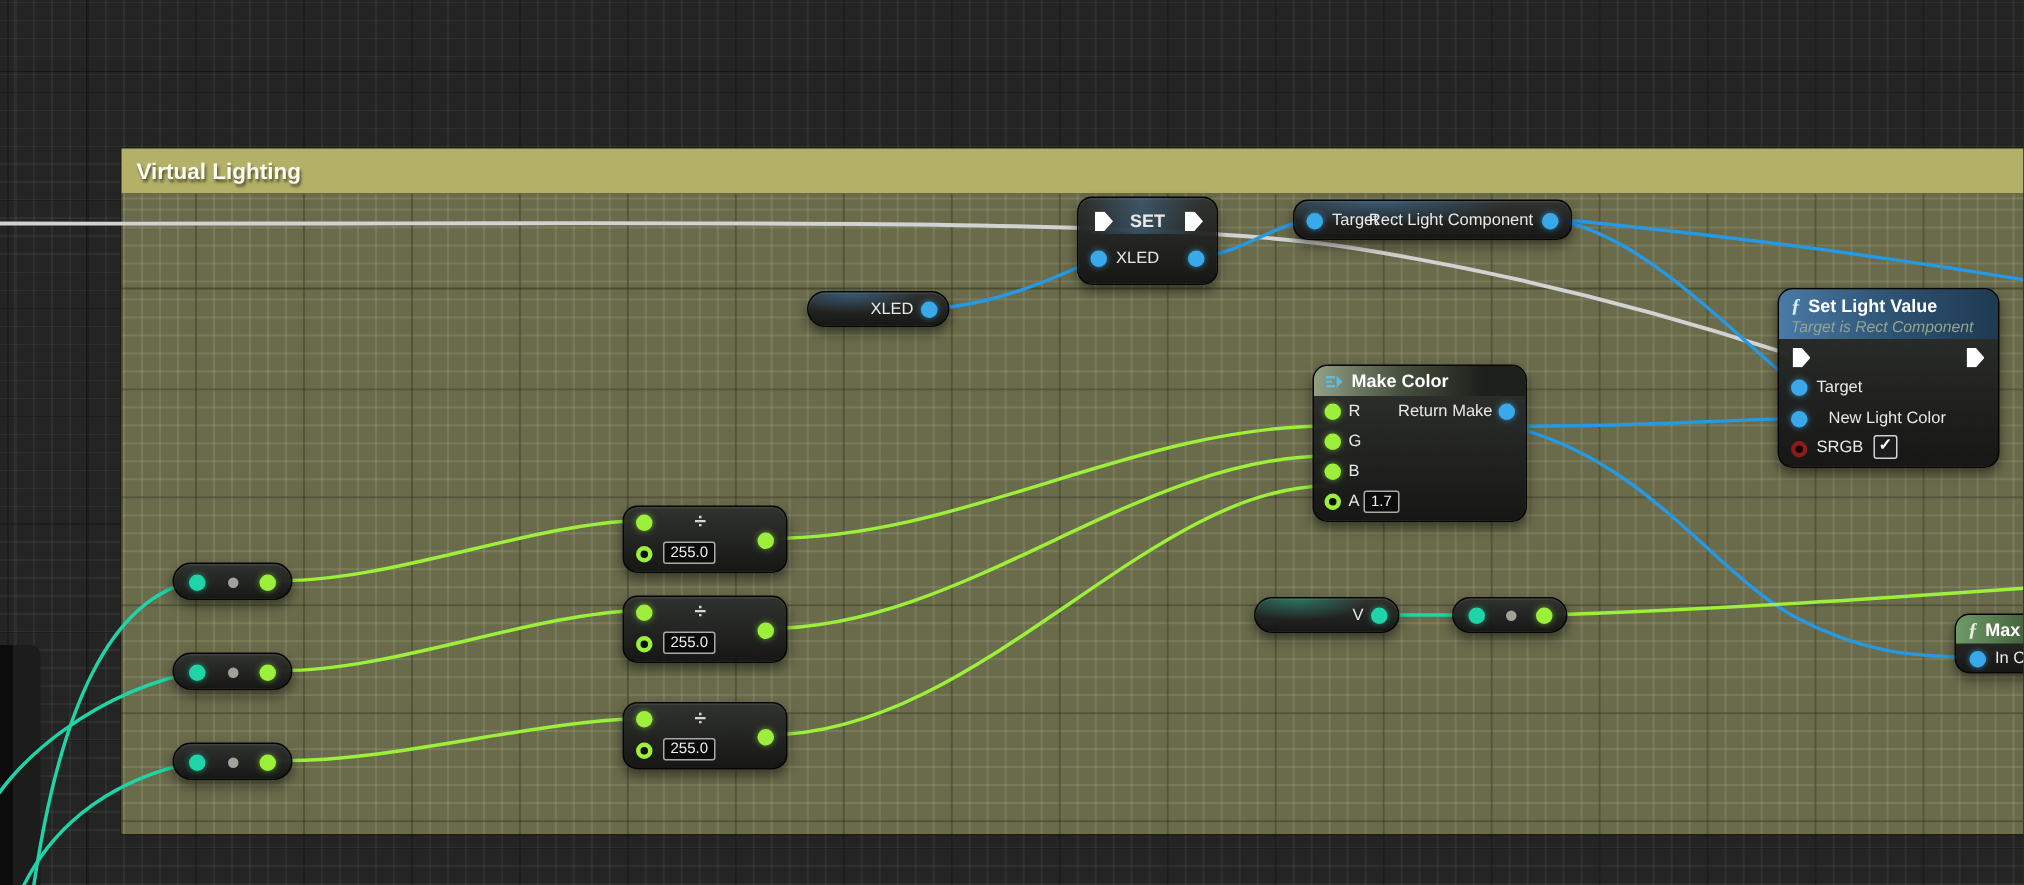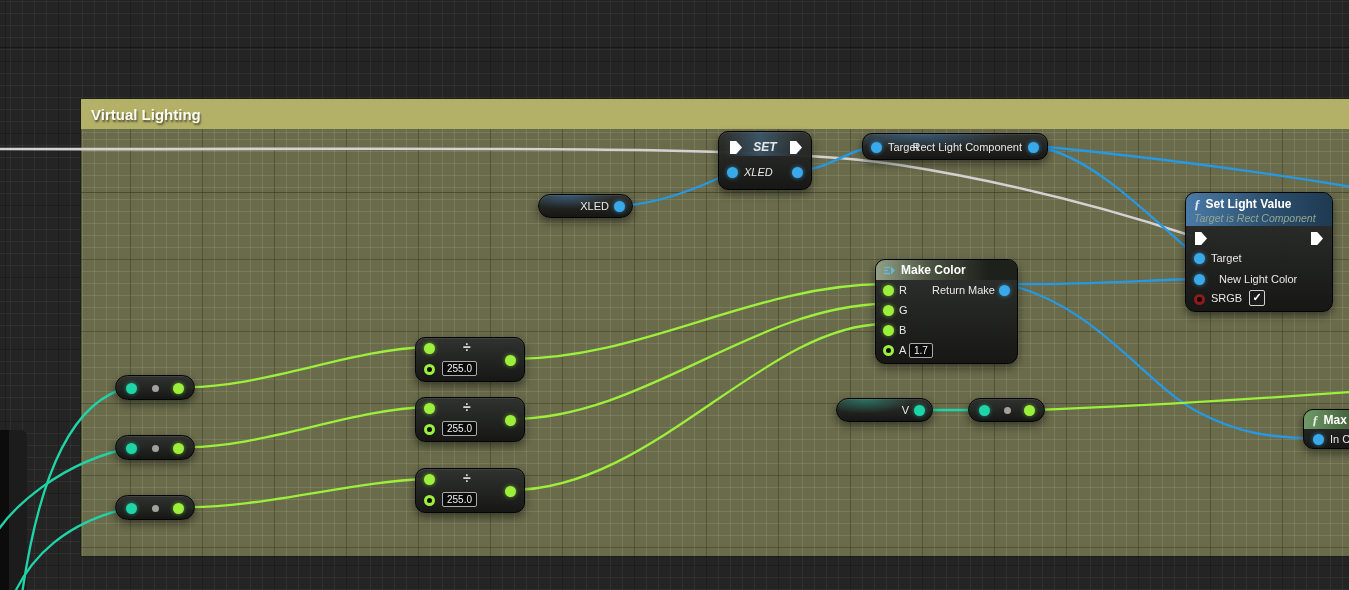--- a/index.html
+++ b/index.html
@@ -98,21 +98,21 @@
     <path class="w-green" d="M 510 359 C 642 360, 752 285, 884 284"></path>
     <path class="w-green" d="M 510 419 C 642 420, 756 305, 884 304"></path>
     <path class="w-green" d="M 510 490 C 652 491, 764 325, 884 324"></path>
     <path class="w-green" d="M 1033 410 C 1150 406, 1252 399, 1352 392"></path>
     <path class="w-teal" d="M 922 410 L 986 410"></path>
     <path class="w-teal" d="M 131 387 C 74 398, 40 470, 22 594"></path>
     <path class="w-teal" d="M 135 447 C 64 460, 6 508, -12 548"></path>
     <path class="w-teal" d="M 135 507 C 64 520, 30 560, 14 594"></path>
   </svg>
 
-  <div class="node" style="left:718px; top:131px; width:94px; height:59px;font-style:italic;">
+  <div class="node" style="left:718px; top:131px; width:94px; height:59px;">
     <div class="sheen set"></div>
     <div class="lbl" style="left:0; right:0; top:8px; text-align:center; font-weight:bold; font-size:12px;">SET</div>
     <div class="exec" style="left:11px; top:9px;"></div>
     <div class="exec" style="right:9px; top:9px;"></div>
     <div class="pin blue" style="left:8px; top:35px;"></div>
     <div class="lbl" style="left:25px; top:34px;">XLED</div>
     <div class="pin blue" style="right:8px; top:35px;"></div>
   </div>
 
   <div class="node" style="left:862px; top:133px; width:186px; height:27px;">
@@ -143,21 +143,21 @@
     <div class="exec" style="right:9px; top:39px;"></div>
     <div class="pin blue" style="left:8px; top:60px;"></div>
     <div class="lbl" style="left:25px; top:59px;">Target</div>
     <div class="pin blue" style="left:8px; top:81px;"></div>
     <div class="lbl" style="left:25px; top:80px;margin-left:8px;">New Light Color</div>
     <div class="pin hollow-red" style="left:8px; top:101px;"></div>
     <div class="lbl" style="left:25px; top:99px;">SRGB</div>
     <div class="checkbox" style="left:63px; top:97px;">✓</div>
   </div>
 
-  <div class="node" style="left:875px; top:259px; width:143px; height:105px;">
+  <div class="node" style="left:875px; top:243px; width:143px; height:105px;">
     <div class="hdr hdr-green">
       <svg width="13" height="11" style="margin:0 5px 0 7px;">
         <path d="M1 2.5h6 M1 5.5h4 M1 8.5h6" stroke="#63b8dc" stroke-width="1.6" fill="none"></path>
         <path d="M8 1.5l4 4-4 4z" fill="#63b8dc"></path>
       </svg>
       <span class="node-title">Make Color</span>
     </div>
     <div class="pin green" style="left:7px; top:25px;"></div>
     <div class="lbl" style="left:23px; top:24px;">R</div>
     <div class="pin green" style="left:7px; top:45px;"></div>

